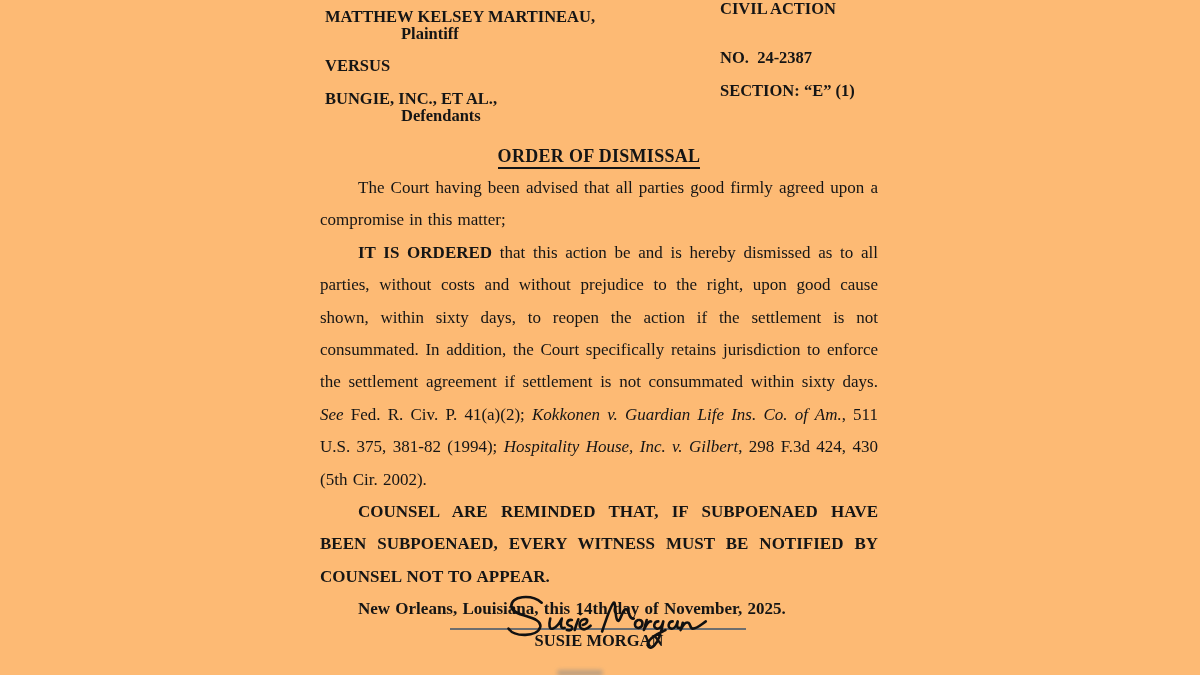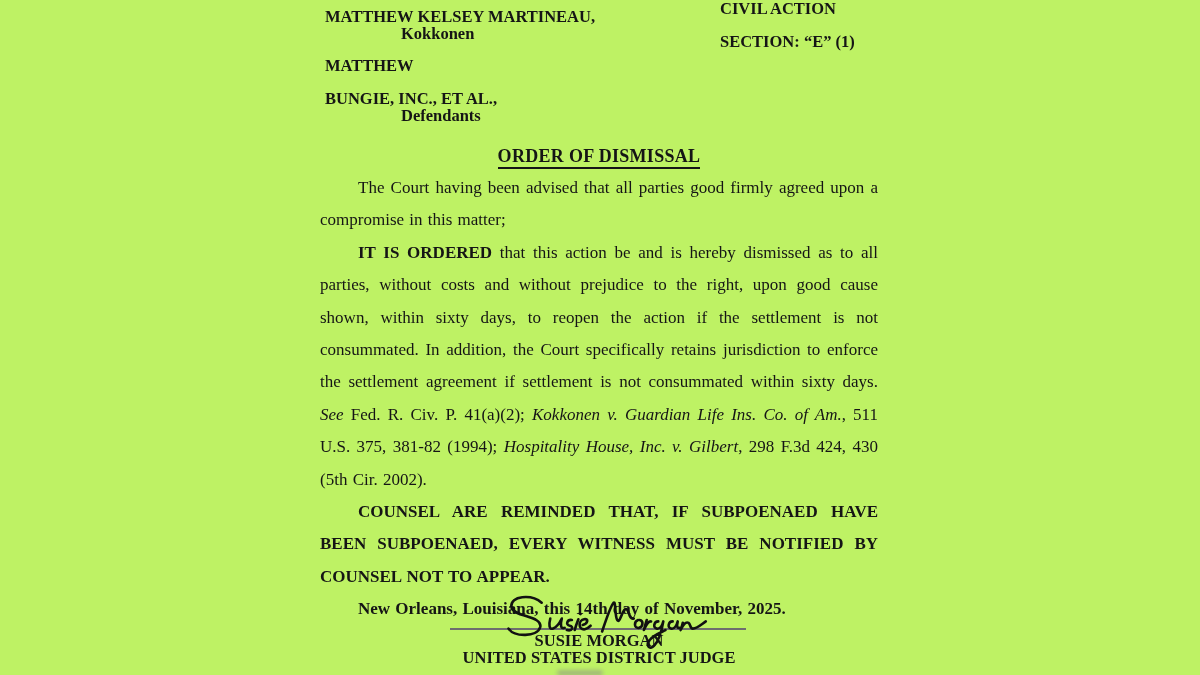--- a/index.html
+++ b/index.html
@@ -1,19 +1,19 @@
 <!DOCTYPE html>
 <html><head>
 <meta charset="utf-8">
 <style>
   html,body{margin:0;padding:0;background:#ffffff;}
   .page{
     position:relative;
     width:1200px;height:675px;
-    background:#bef264;
+    background:#fdba74;
     overflow:hidden;
     font-family:"Liberation Serif", serif;
     color:#151515;
   }
   
   .caption-left{
     position:absolute;left:325px;top:8px;width:380px;
     font-weight:bold;font-size:16.5px;line-height:17px;
   }
   .caption-left .role{padding-left:76px;}
@@ -70,27 +70,28 @@
     border-radius:3px;
   }
 </style>
 </head>
 <body>
 
 <div class="page">
 
   <div class="caption-left">
     <div>MATTHEW KELSEY MARTINEAU,</div>
-    <div class="role">Kokkonen</div>
-    <div class="versus">MATTHEW</div>
+    <div class="role">Plaintiff</div>
+    <div class="versus">VERSUS</div>
     <div class="defendant">BUNGIE, INC., ET AL.,</div>
     <div class="role">Defendants</div>
   </div>
   <div class="caption-right">
     <div>CIVIL ACTION</div>
+    <div class="case-no">NO.&nbsp; 24-2387</div>
     <div class="section">SECTION: “E” (1)</div>
   </div>
 
   <div class="title-wrap">
     <span class="title">ORDER OF DISMISSAL</span>
   </div>
 
   <div class="body">
     <p><span>The Court having been advised that all parties good firmly agreed upon a compromise in this matter;</span></p>
     <p><b>IT IS ORDERED</b><span> that this action be and is hereby dismissed as to all parties, without costs and without prejudice to the right, upon good cause shown, within sixty days, to reopen the action if the settlement is not consummated. In addition, the Court specifically retains jurisdiction to enforce the settlement agreement if settlement is not consummated within sixty days. </span><i>See</i><span> Fed. R. Civ. P. 41(a)(2); </span><i>Kokkonen v. Guardian Life Ins. Co. of Am.</i><span>, 511 U.S. 375, 381-82 (1994); </span><i>Hospitality House, Inc. v. Gilbert</i><span>, 298 F.3d 424, 430 (5th Cir. 2002).</span></p>
@@ -111,17 +112,16 @@
 
     <path d="M 146 54 C 152 36 158 18 162 14 C 164 12 164 20 165 30 C 166 38 168 44 172 34 C 175 26 178 20 181 24 C 184 28 184 38 190 36"></path>
     <path d="M 196 38 C 190 40 190 50 197 49 C 203 48 204 39 198 38"></path>
     <path d="M 208 38 C 206 44 205 49 204 52 C 207 45 210 39 214 40"></path>
     <path d="M 224 40 C 218 40 216 49 222 50 C 227 51 230 44 231 40 C 229 52 226 66 218 74 C 212 80 206 74 212 66 C 216 60 226 56 234 52"></path>
     <path d="M 244 40 C 238 40 236 49 242 50 C 247 51 250 44 251 40 C 250 45 249 50 254 49"></path>
     <path d="M 258 42 C 257 46 256 50 255 52 C 258 45 262 40 266 42 C 269 44 268 50 272 50 C 278 50 284 44 290 40"></path>
   </svg>
 
   <div class="sig-name">SUSIE MORGAN</div>
-  <div class="sig-title">UNITED STATES DISTRICT JUDGE</div>
 
   <div class="bottom-smudge"></div>
 
 </div>
 
 </body></html>

